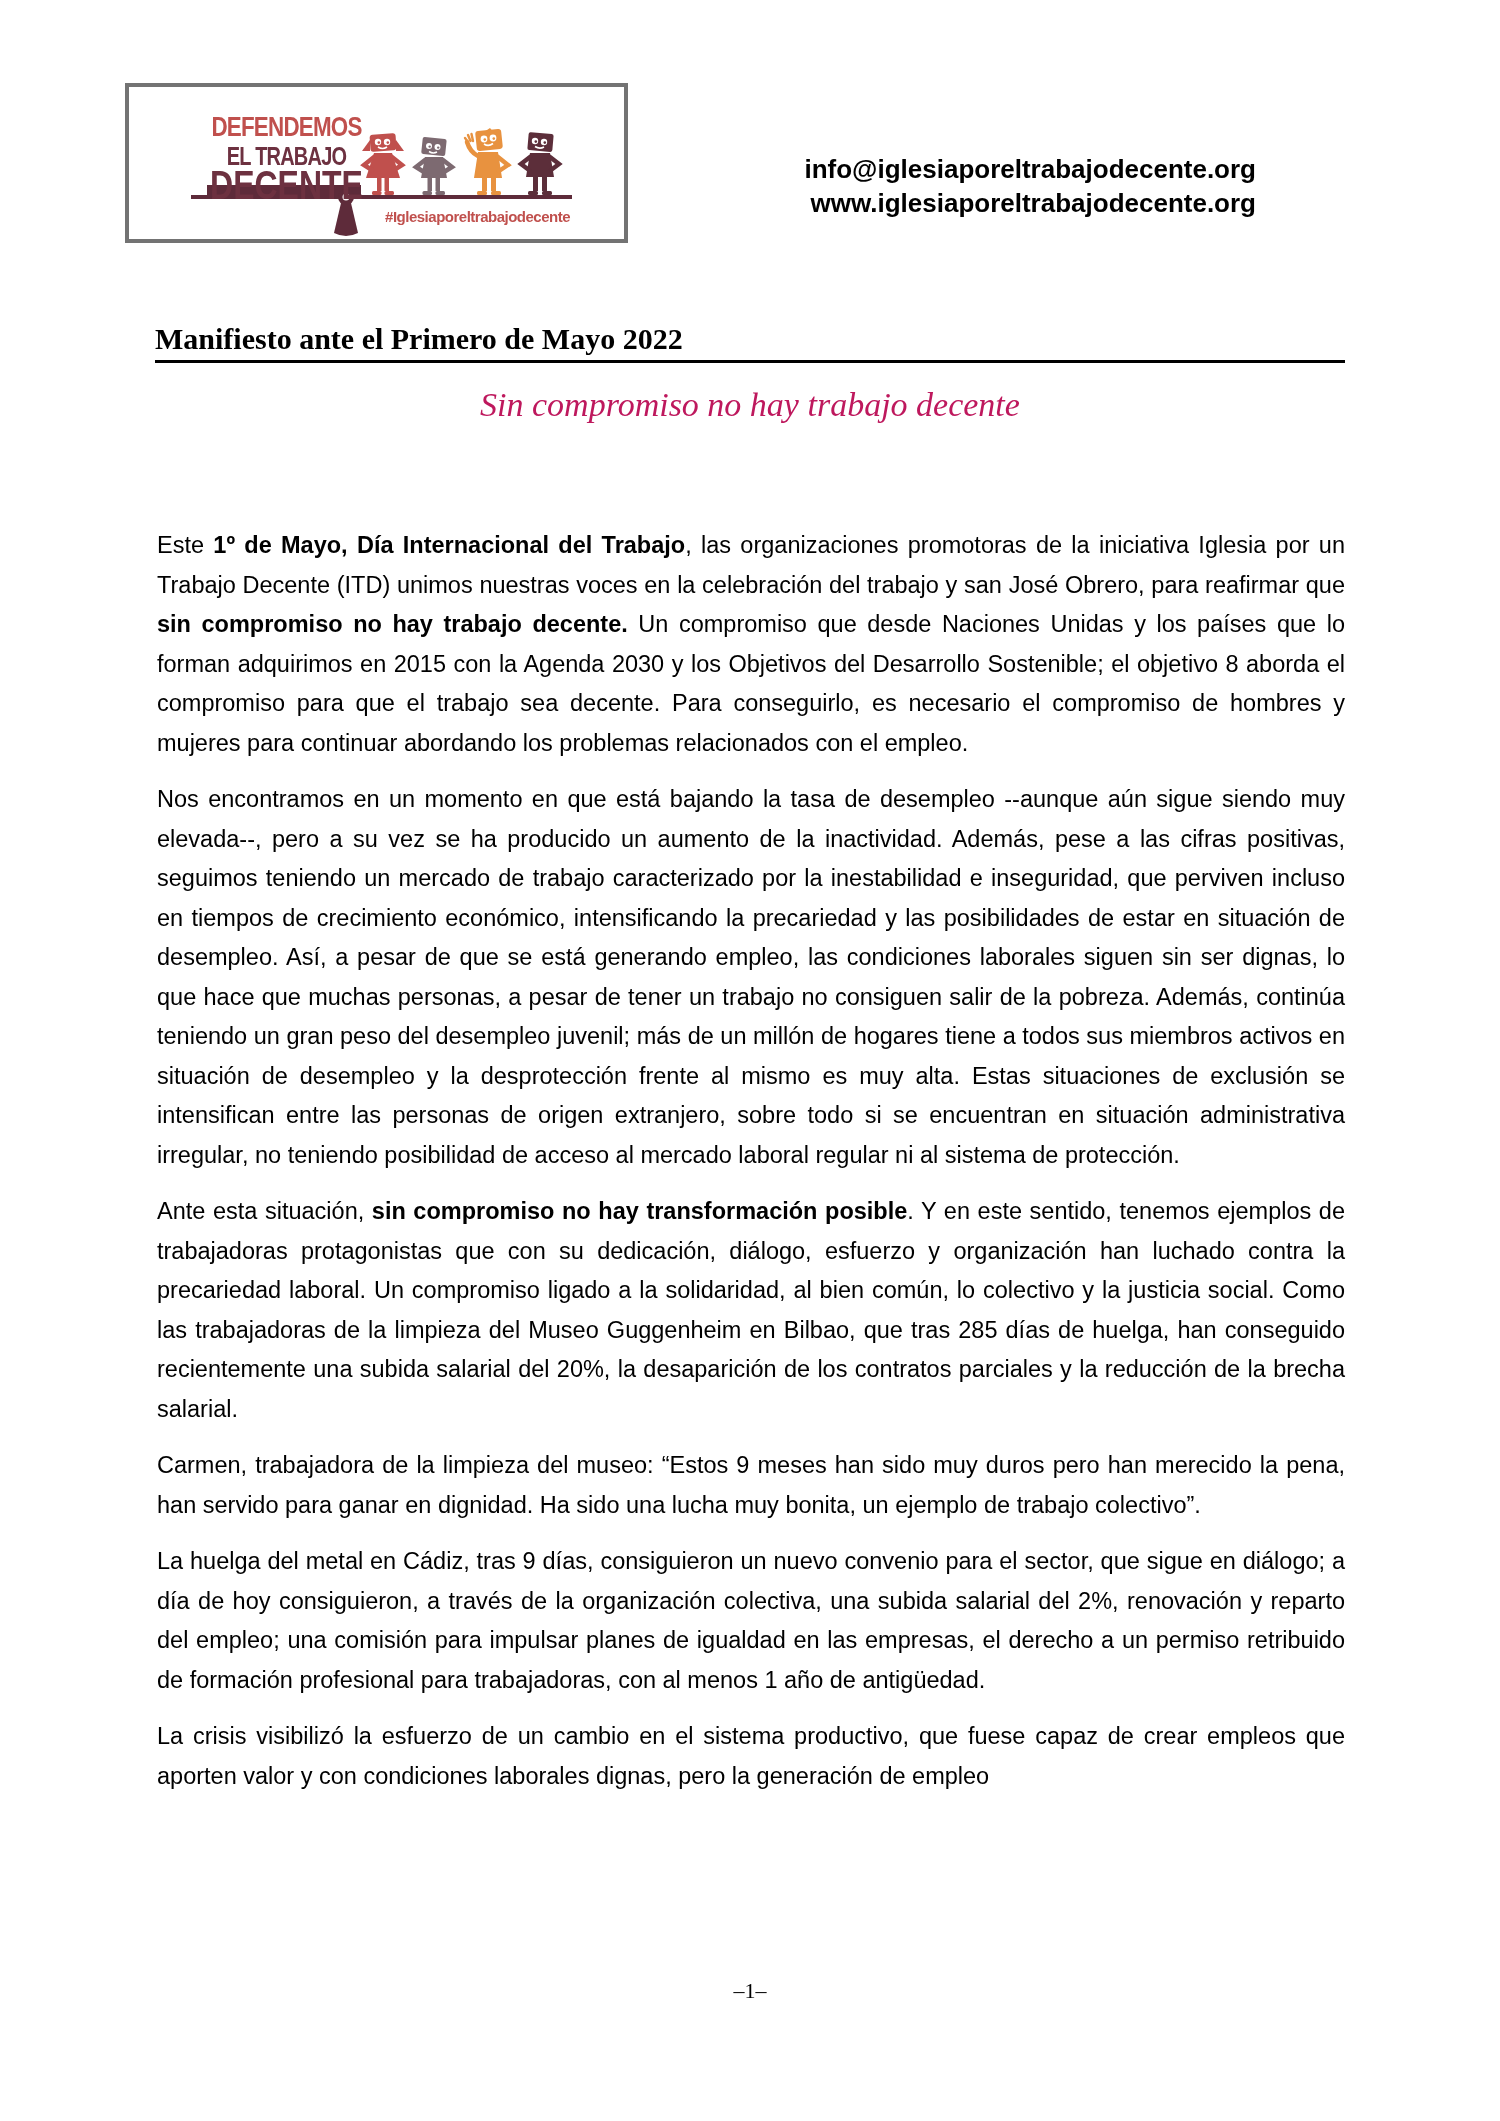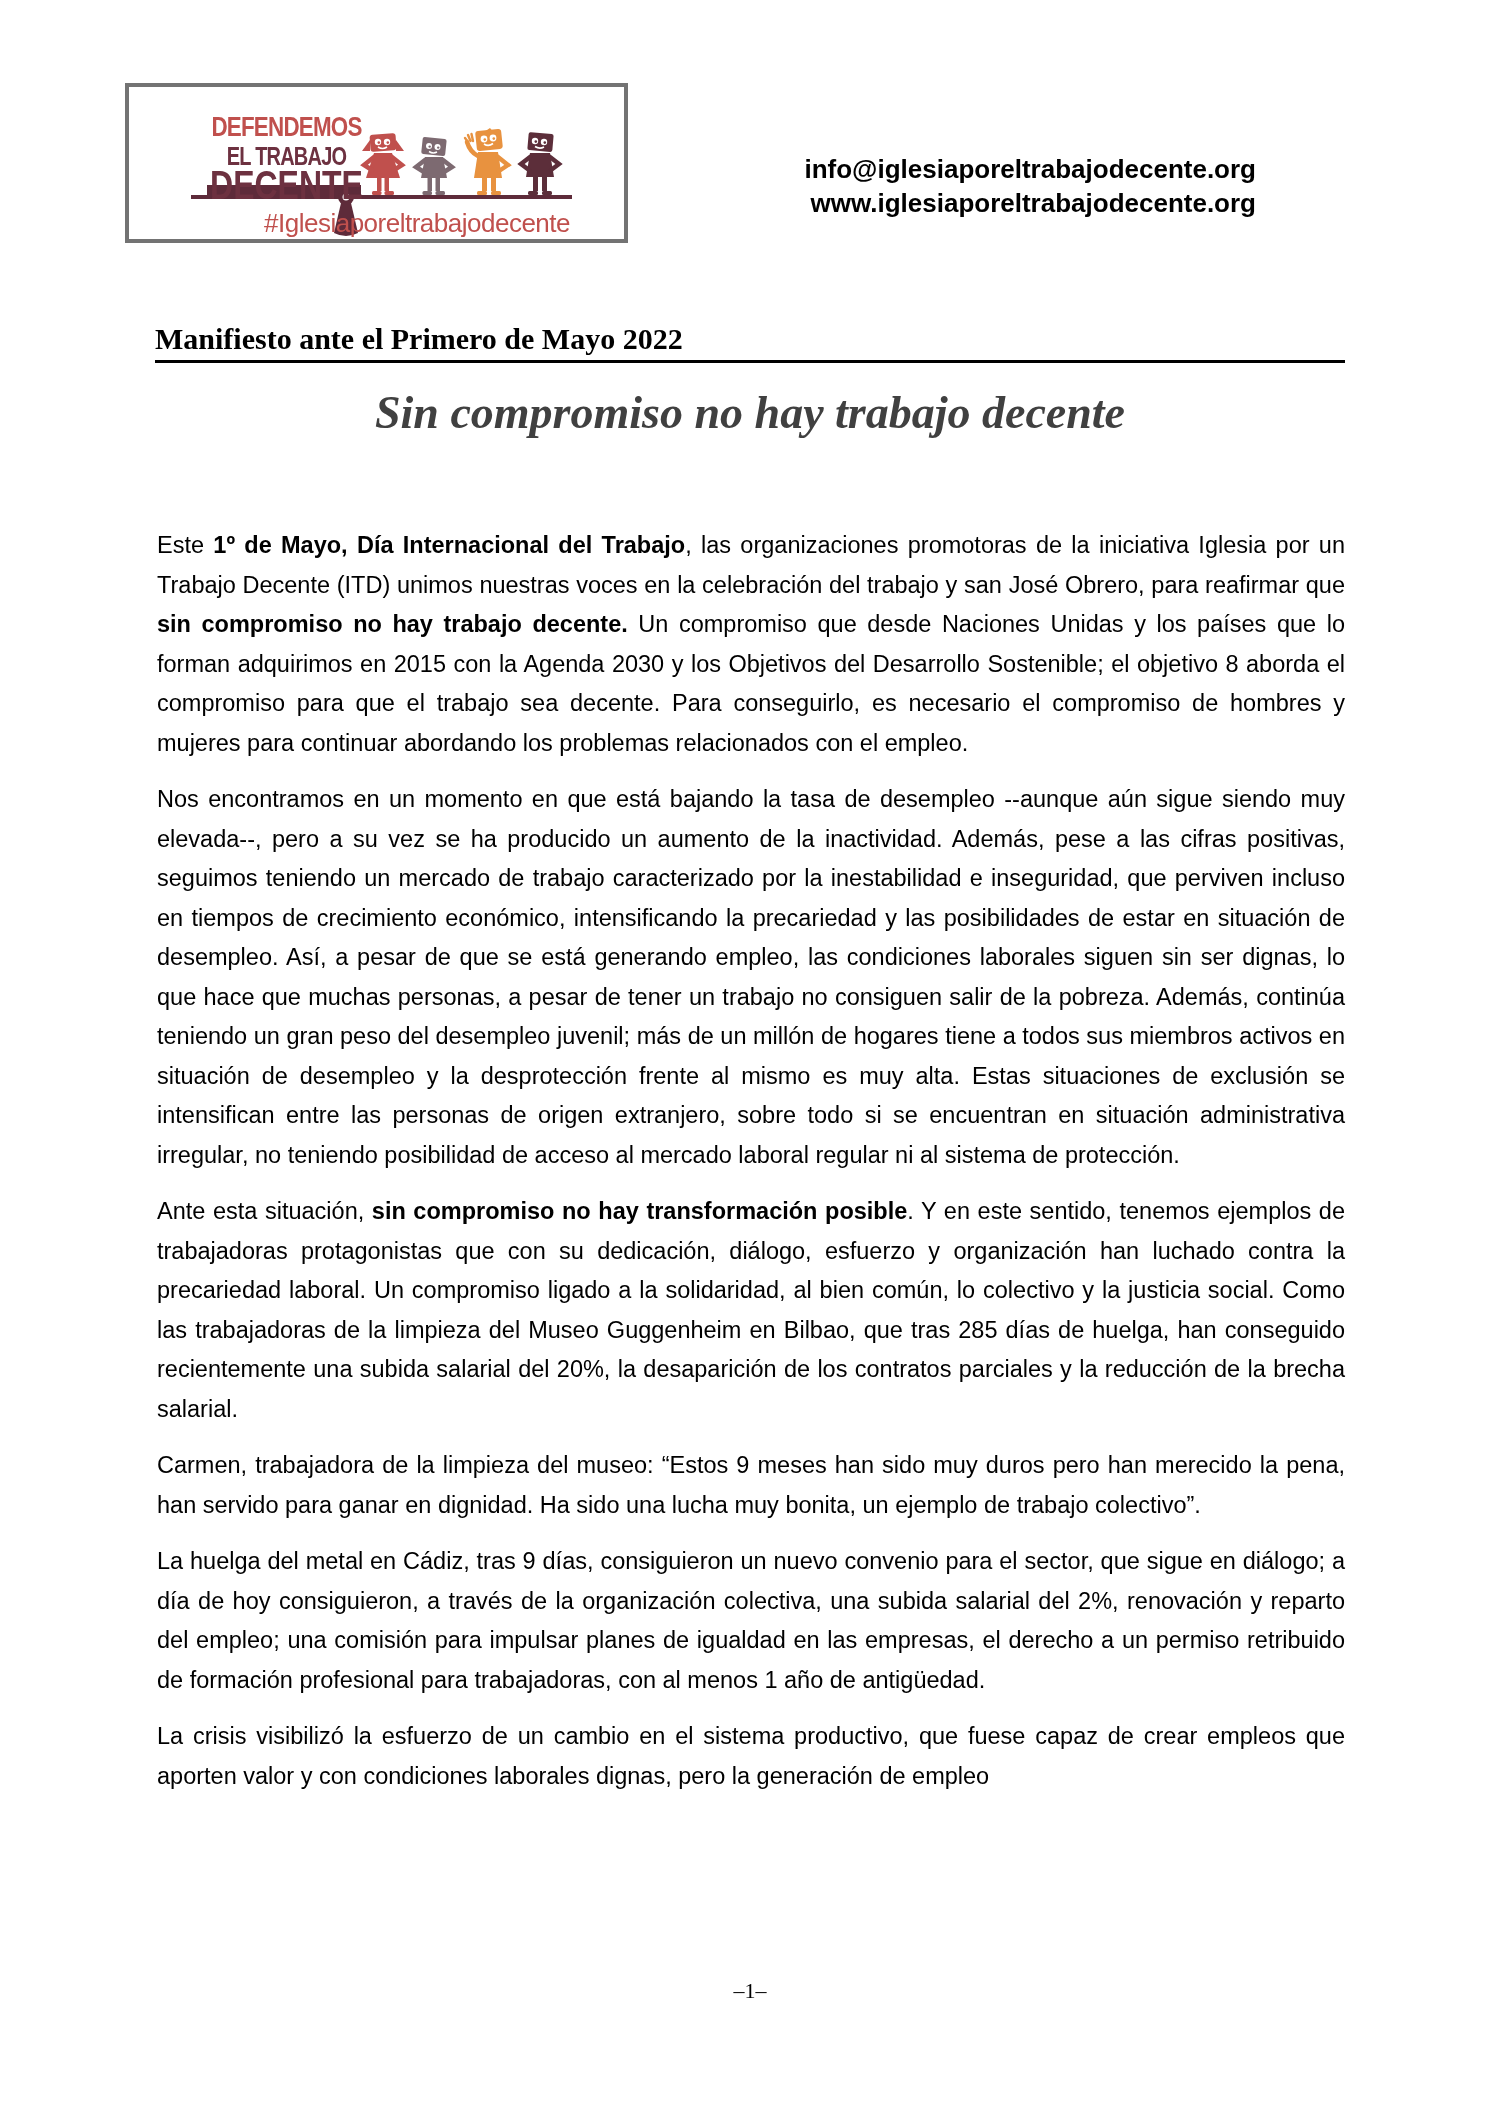--- a/index.html
+++ b/index.html
@@ -22,42 +22,42 @@
   .logo-line{
     position:absolute;left:55px;width:205px;text-align:center;
     font-weight:bold;line-height:1;letter-spacing:-1px;
     transform:scaleX(.8);
   }
   .logo-line1{top:26px;font-size:28px;color:#c0504d;}
   .logo-line2{top:57px;font-size:25px;color:#6d3140;}
   .logo-line3{top:78px;font-size:40px;color:#6d3140;letter-spacing:0;}
   .logo-hashtag{
     position:absolute;right:54px;top:121px;
-    font-size:26px;font-weight:normal;color:#c0504d;letter-spacing:-0.5px;
+    font-size:15px;font-weight:bold;color:#c0504d;letter-spacing:-0.5px;
   }
   
   .contact{
     position:absolute;top:152px;right:244px;
     text-align:right;font-weight:bold;font-size:26px;line-height:34px;color:#000;
   }
   
   .doc-title{
     position:absolute;left:155px;top:322px;width:1190px;
     text-align:left;
     font-family:"Liberation Serif", serif;
     font-weight:bold;font-size:30px;color:#000;
   }
   .title-rule{
     position:absolute;left:155px;top:360px;width:1190px;height:3px;background:#000;
   }
   .doc-subtitle{
     position:absolute;left:155px;top:386px;width:1190px;
     text-align:center;
     font-family:"Liberation Serif", serif;
-    font-weight:bold;font-style:italic;font-size:46px;color:#404040;
+    font-weight:normal;font-style:italic;font-size:34px;color:#be185d;
   }
   
   .body-text{
     position:absolute;left:157px;top:492px;width:1188px;margin-top:34px;
   }
   .body-text p{
     margin:0 0 17px 0;
     font-size:23.5px;line-height:39.5px;
     text-align:justify;
   }

